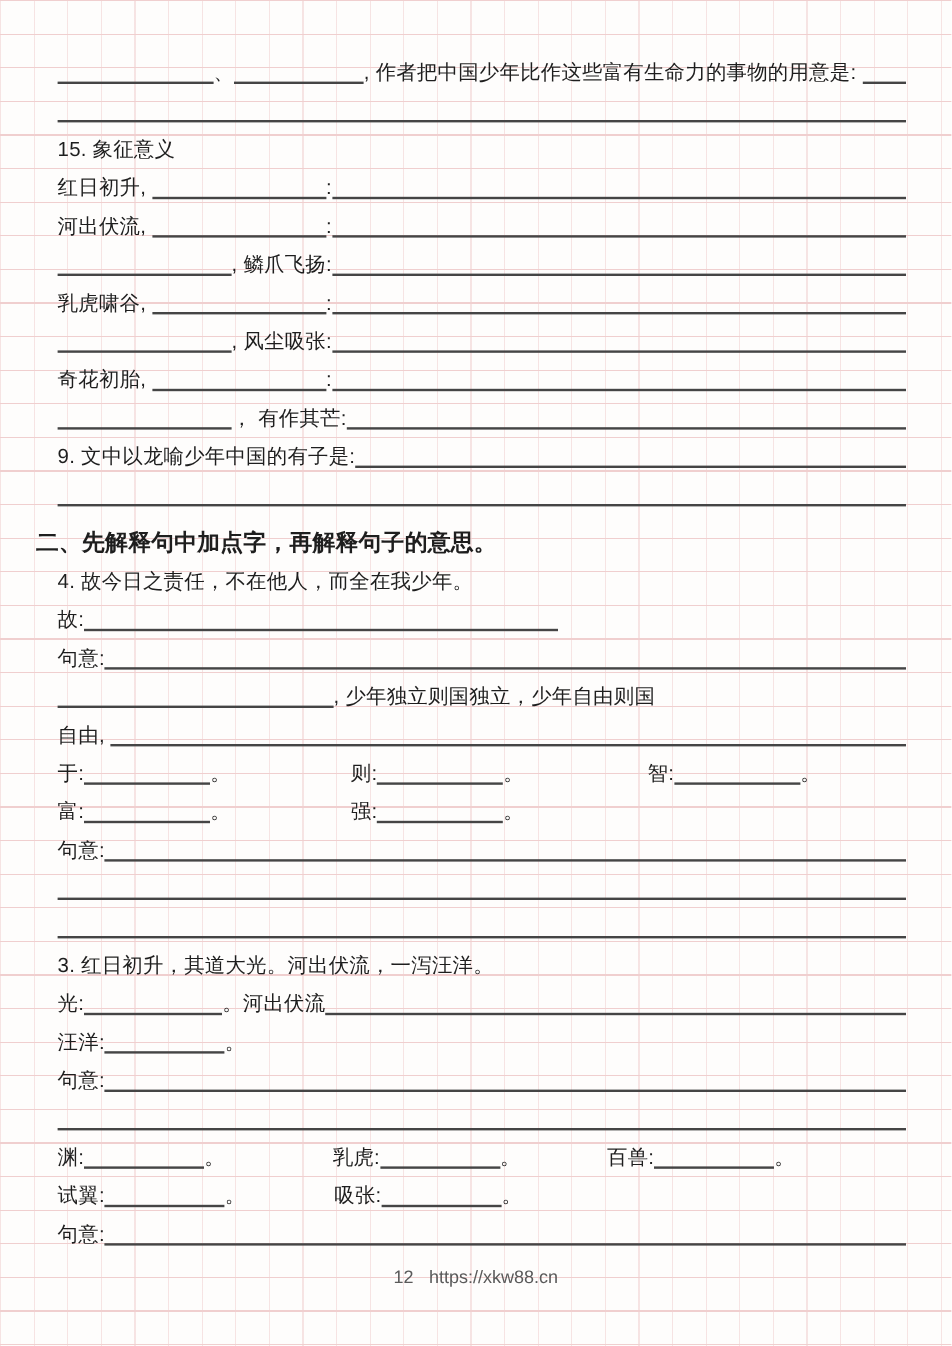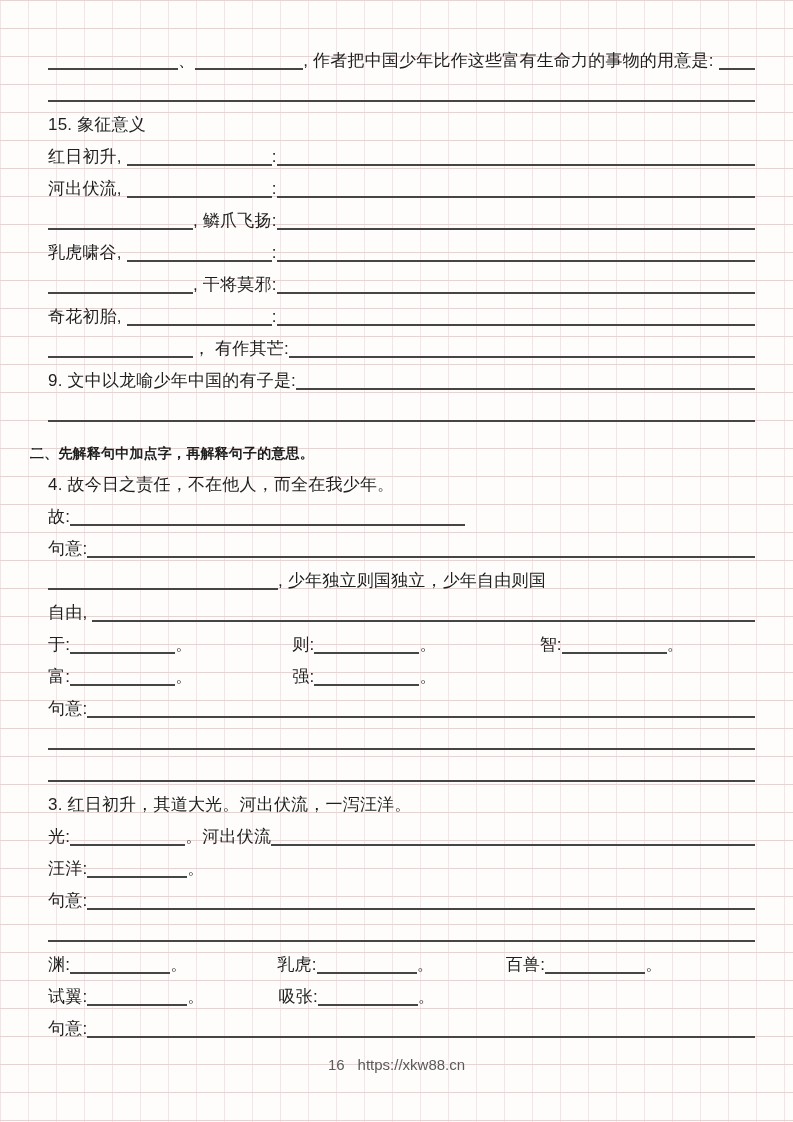--- a/index.html
+++ b/index.html
@@ -28,21 +28,21 @@
     align-items:flex-end;
     height:32px;
     font-size:17px;
     letter-spacing:.2px;
   }
   .line.heading{
     height:36px;
     margin-top:4px;
     margin-left:-18px;
     font-weight:bold;
-    font-size:14px;
+    font-size:19px;
   }
   .seg-text{
     white-space:pre;
     line-height:30px;
   }
   .blank{
     height:0;
     border-bottom:2px solid var(--rule);
     margin-bottom:6px;
     flex:0 0 auto;
@@ -97,21 +97,21 @@
         <span class="blank fill"></span>
       </div>
       <div class="line">
         <span class="seg-text">乳虎啸谷, </span>
         <span class="blank" style="width: 145px;"></span>
         <span class="seg-text">:</span>
         <span class="blank fill"></span>
       </div>
       <div class="line">
         <span class="blank" style="width: 145px;"></span>
-        <span class="seg-text">, 干将莫邪:</span>
+        <span class="seg-text">, 风尘吸张:</span>
         <span class="blank fill"></span>
       </div>
       <div class="line">
         <span class="seg-text">奇花初胎, </span>
         <span class="blank" style="width: 145px;"></span>
         <span class="seg-text">:</span>
         <span class="blank fill"></span>
       </div>
       <div class="line">
         <span class="blank" style="width: 145px;"></span>
@@ -221,16 +221,16 @@
         <span class="seg-text">吸张:</span>
         <span class="blank" style="width: 100px;"></span>
         <span class="seg-text">。</span>
       </div>
       <div class="line">
         <span class="seg-text">句意:</span>
         <span class="blank fill"></span>
       </div>
     </div>
   <div class="footer">
-    <span>16</span>
+    <span>12</span>
     <span class="url">https://xkw88.cn</span>
   </div>
 </div>
 
 </body></html>

